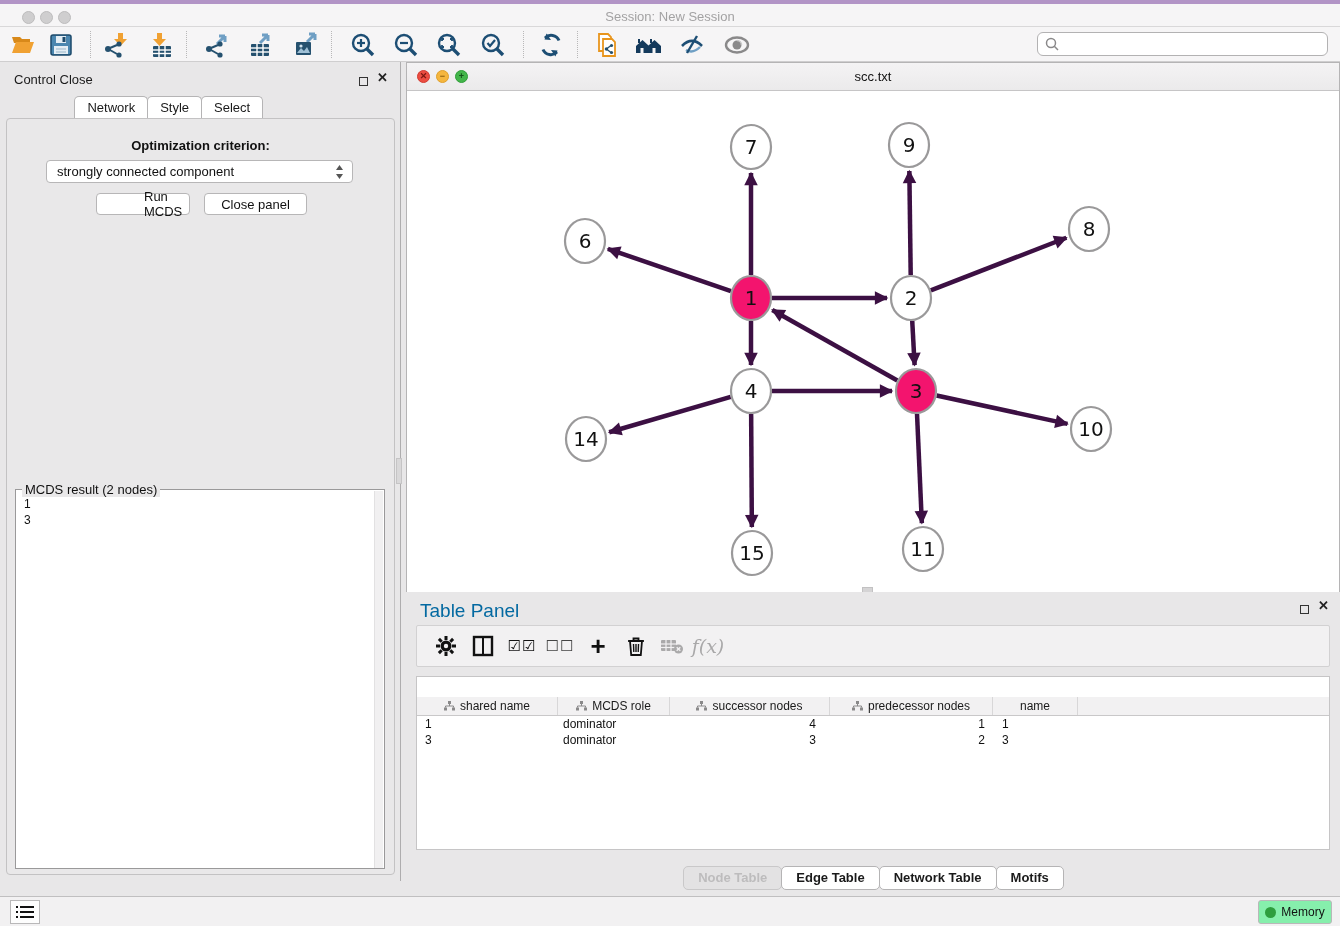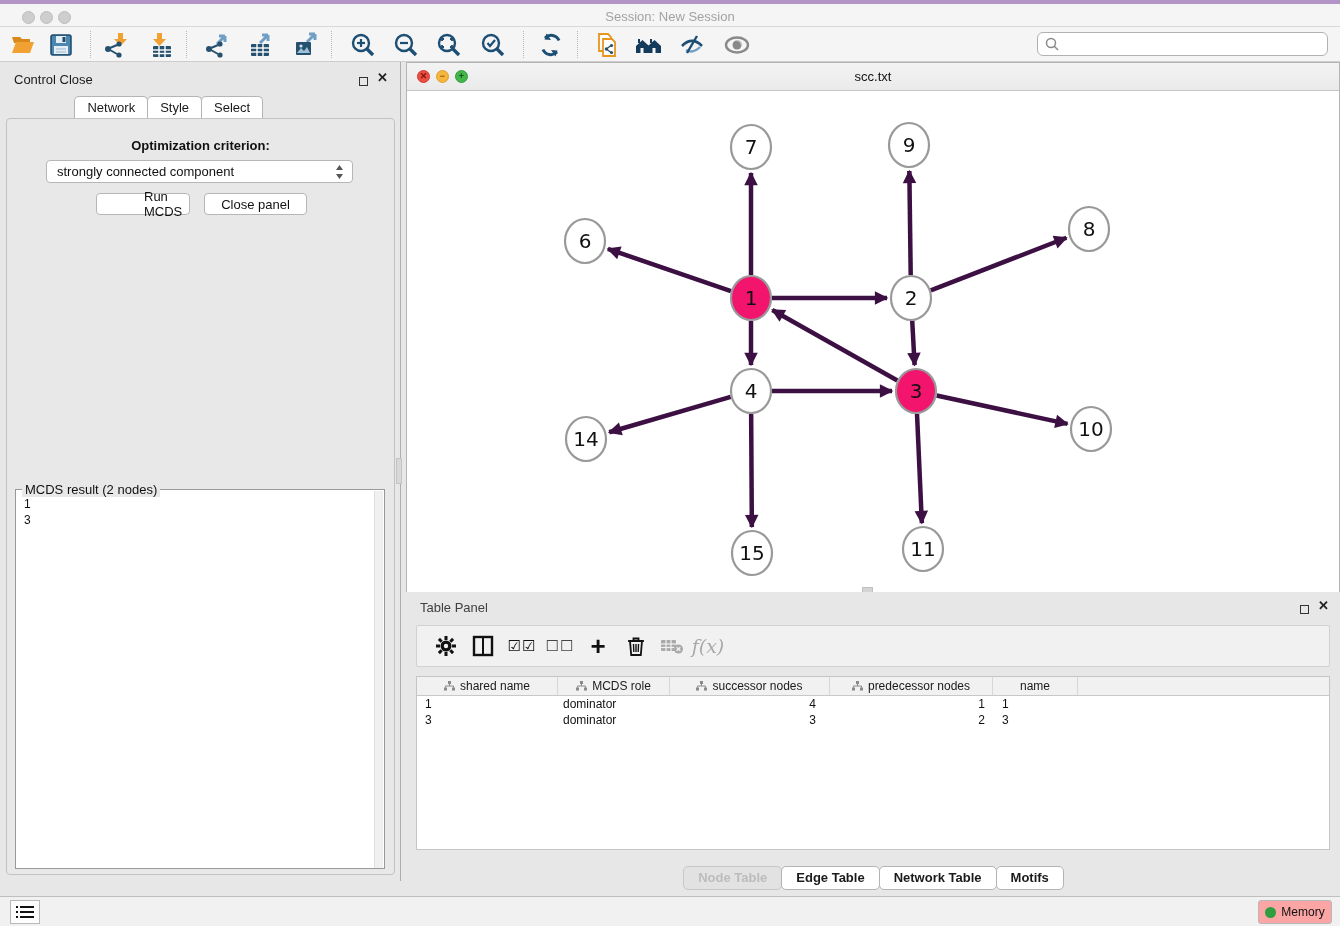--- a/index.html
+++ b/index.html
@@ -55,43 +55,43 @@
   #net-titlebar { position:absolute; left:0; top:0; width:100%; height:28px;
     background:linear-gradient(#f4f3f4,#ebeaeb); border-bottom:1px solid #c6c5c6; }
   .nt-light { position:absolute; top:7px; width:13px; height:13px; border-radius:50%;
     display:flex; align-items:center; justify-content:center; font-size:9px; font-weight:bold; line-height:1; }
   #net-title { position:absolute; top:6px; width:100%; text-align:center; font-size:13px; color:#111; }
   #net-canvas { position:absolute; left:0; top:28px; width:932px; height:501px; background:#fff; }
   #net-grip { position:absolute; left:455px; top:524px; width:11px; height:6px; background:#d5d4d5; border:1px solid #c2c1c2; }
 
   
   #table-panel { position:absolute; left:406px; top:592px; width:934px; height:304px; background:#e8e7e8; }
-  #tp-title { position:absolute; left:14px; top:8px; font-size:13px; color:#404040; }
+  #tp-title { position:absolute; left:14px; top:8px; font-size:19px; color:#0369a1; }
   #tp-toolbar { position:absolute; left:10px; top:33px; width:914px; height:42px;
     background:#f2f1f2; border:1px solid #d2d1d2; border-radius:2px; }
   .tp-icon { position:absolute; top:0; height:40px; display:flex; align-items:center; justify-content:center; width:34px; }
   #tp-table { position:absolute; left:10px; top:84px; width:914px; height:174px;
     background:#fff; border:1px solid #c6c5c6; }
-  #tp-header { display:flex; height:19px; background:#f2f1f2; border-bottom:1px solid #c9c8c9; }
+  #tp-header { display:flex; height:19px; background:#f2f1f2; border-bottom:1px solid #c9c8c9;margin-top:20px; }
   .th { display:flex; align-items:center; justify-content:center; gap:5px; font-size:12px; color:#1a1a1a;
     border-right:1px solid #d8d7d8; height:100%; }
   .tr { display:flex; height:16px; font-size:12px; color:#111; }
   .td { height:100%; display:flex; align-items:center; }
   .td.num { justify-content:flex-end; }
   #tp-tabs { position:absolute; left:0; top:274px; width:100%; display:flex; justify-content:center; }
   .tp-tab { border:1px solid #b5b4b5; background:#fff; color:#1a1a1a; font-size:13px; font-weight:bold;
     padding:3px 14px 4px; border-radius:5px; margin-right:-1px; }
   .tp-tab.sel { background:#e3e2e3; color:#bdbcbd; border-color:#c9c8c9; font-weight:bold; }
 
   
   #status-bar { position:absolute; left:0; top:896px; width:1340px; height:30px;
     background:#f2f1f2; border-top:1px solid #c0bfc0; }
   #list-btn { position:absolute; left:10px; top:3px; width:30px; height:24px; background:#fdfdfd;
     border:1px solid #b9b8b9; display:flex; align-items:center; justify-content:center; }
-  #memory-btn { position:absolute; right:8px; top:3px; width:74px; height:24px; background:#fca5a5;
+  #memory-btn { position:absolute; right:8px; top:3px; width:74px; height:24px; background:#86efac;
     border:1px solid #b9b8b9; border-radius:3px; display:flex; align-items:center; justify-content:center; gap:5px; font-size:12px; color:#111; }
   #memory-dot { width:11px; height:11px; border-radius:50%; background:#2e9e3e; }
 </style>
 </head>
 <body>
 
 <div id="titlebar">
   <span class="traffic tl-gray" style="left:22px"></span>
   <span class="traffic tl-gray" style="left:40px"></span>
   <span class="traffic tl-gray" style="left:58px"></span>

